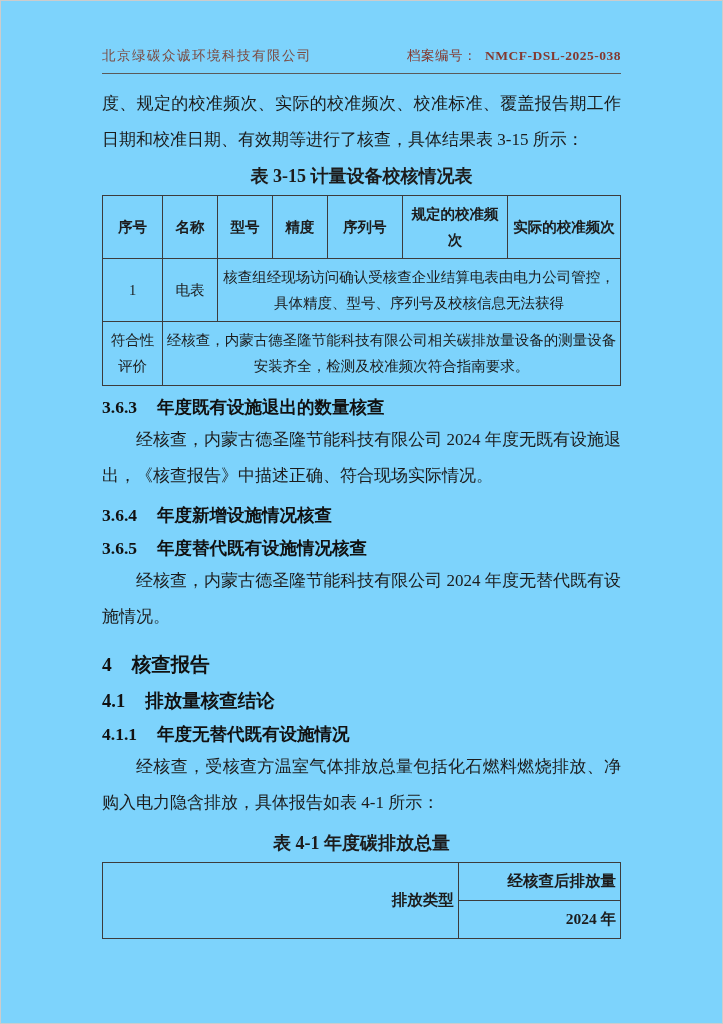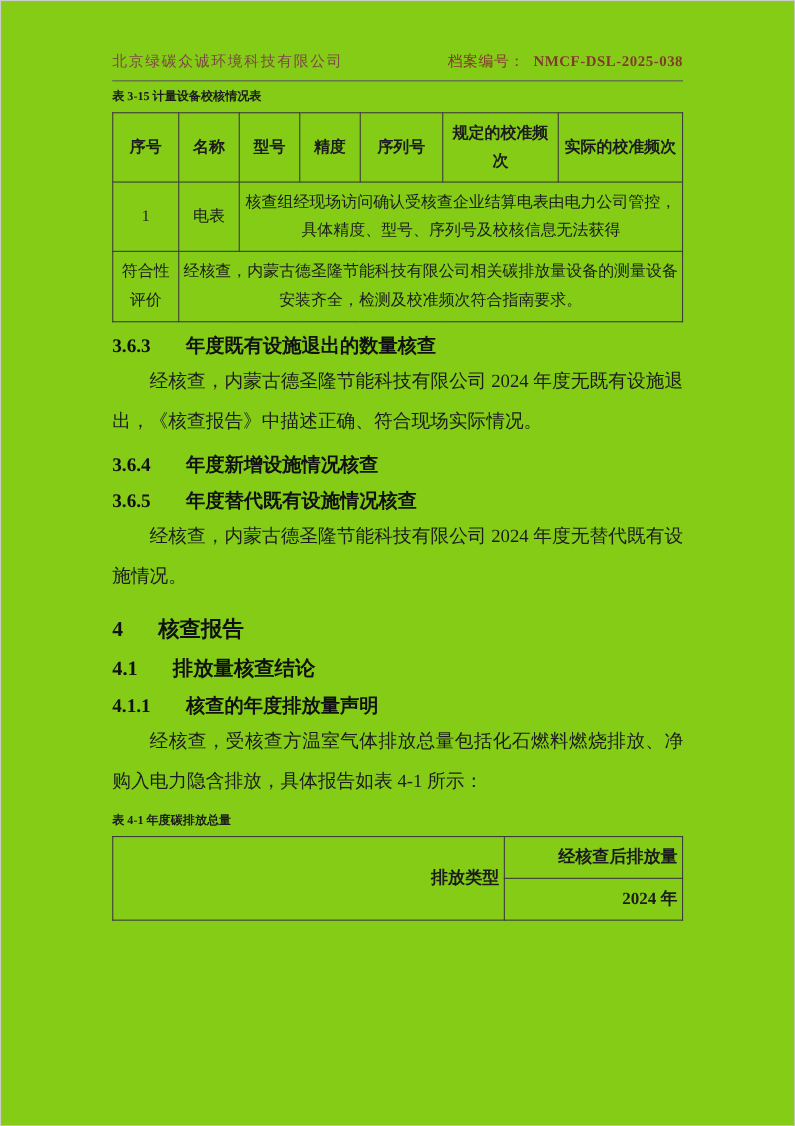--- a/index.html
+++ b/index.html
@@ -6,21 +6,21 @@
   html, body { background: #ffffff; }
   body {
     font-family: "Liberation Serif", "DejaVu Serif", serif;
     color: #1c1c1c;
   }
   .page {
     position: relative;
     width: 723px;
     height: 1024px;
     margin: 0 auto;
-    background: #84cc16;
+    background: #7dd3fc;
     border: 1px solid #cccccc;
     overflow: hidden;
   }
   .content {
     width: 519px;
     margin: 0 auto;
   }
   
   .doc-header {
     display: flex;
@@ -39,28 +39,29 @@
     font-size: 17px;
     line-height: 36px;
     text-align: justify;
     margin: 3px 0;
   }
   .para.indent { text-indent: 2em; }
   .sec-h {
     font-weight: bold;
     color: #111;
   }
-  .sec-h .num { margin-right: 32px; }
+  .sec-h .num { margin-right: 20px; }
   .h-l3 { font-size: 17.5px; margin: 9px 0 2px; }
   .h-l1 { font-size: 19.5px; margin: 16px 0 6px; }
   .h-l2 { font-size: 18.5px; margin: 10px 0 4px; }
   
   .tbl-title {
-    font-size: 11px;
+    font-size: 18px;
     font-weight: bold;
+    text-align: center;
     margin: 6px 0 7px;
   }
   table {
     width: 100%;
     border-collapse: collapse;
     table-layout: fixed;
   }
   .t315 th, .t315 td {
     border: 1.5px solid #3c3c3c;
     text-align: center;
@@ -99,20 +100,21 @@
 
     <header class="doc-header">
       <span class="company">北京绿碳众诚环境科技有限公司</span>
       <span class="archive">
         <span>档案编号：</span><span class="num">NMCF-DSL-2025-038</span>
       </span>
     </header>
 
     <main>
 
+      <p class="para" style="margin-top:12px">度、规定的校准频次、实际的校准频次、校准标准、覆盖报告期工作日期和校准日期、有效期等进行了核查，具体结果表 3-15 所示：</p>
 
       <div class="tbl-title">表 3-15 计量设备校核情况表</div>
 
       <table class="t315">
         <colgroup>
           <col style="width:11.6%">
             <col style="width:10.6%">
             <col style="width:10.6%">
           <col style="width:10.6%">
             <col style="width:14.5%">
@@ -157,21 +159,21 @@
 
       <h1 class="sec-h h-l1">
         <span class="num">4</span><span>核查报告</span>
       </h1>
 
       <h2 class="sec-h h-l2">
         <span class="num">4.1</span><span>排放量核查结论</span>
       </h2>
 
       <h3 class="sec-h h-l3">
-        <span class="num">4.1.1</span><span>核查的年度排放量声明</span>
+        <span class="num">4.1.1</span><span>年度无替代既有设施情况</span>
       </h3>
       <p class="para indent">经核查，受核查方温室气体排放总量包括化石燃料燃烧排放、净购入电力隐含排放，具体报告如表 4-1 所示：</p>
 
       <div class="tbl-title" style="margin-top:10px">表 4-1 年度碳排放总量</div>
 
       <table class="t41">
         <colgroup>
           <col style="width:68.7%">
             <col style="width:31.3%">
         </colgroup>

